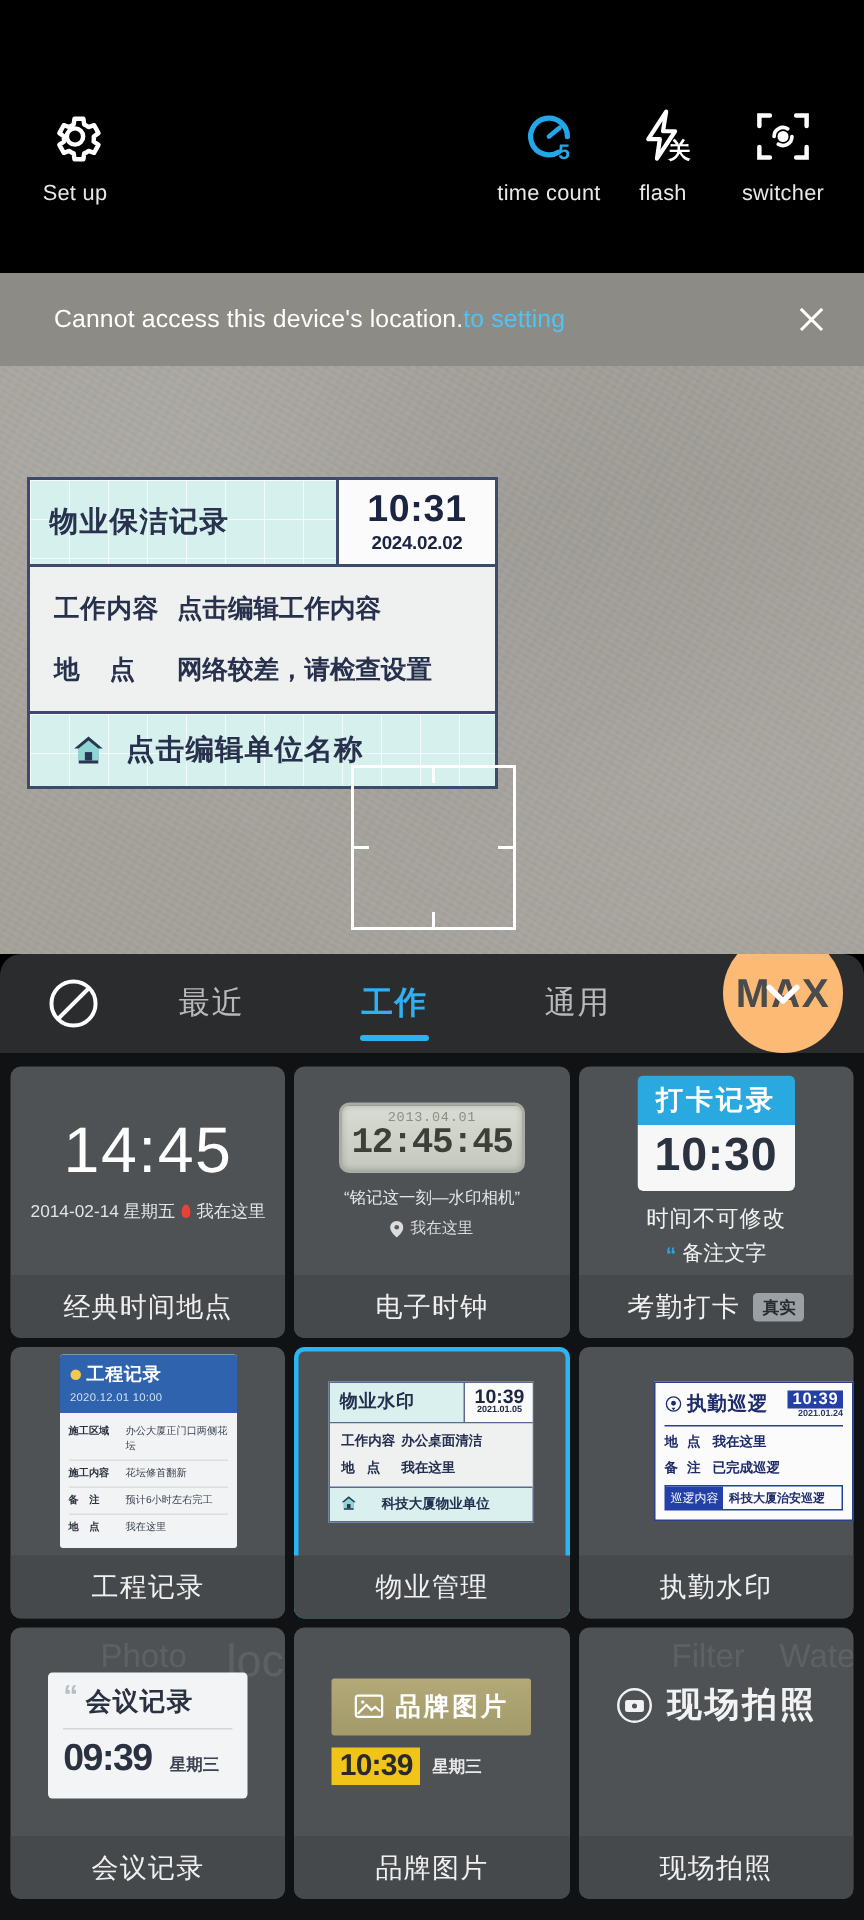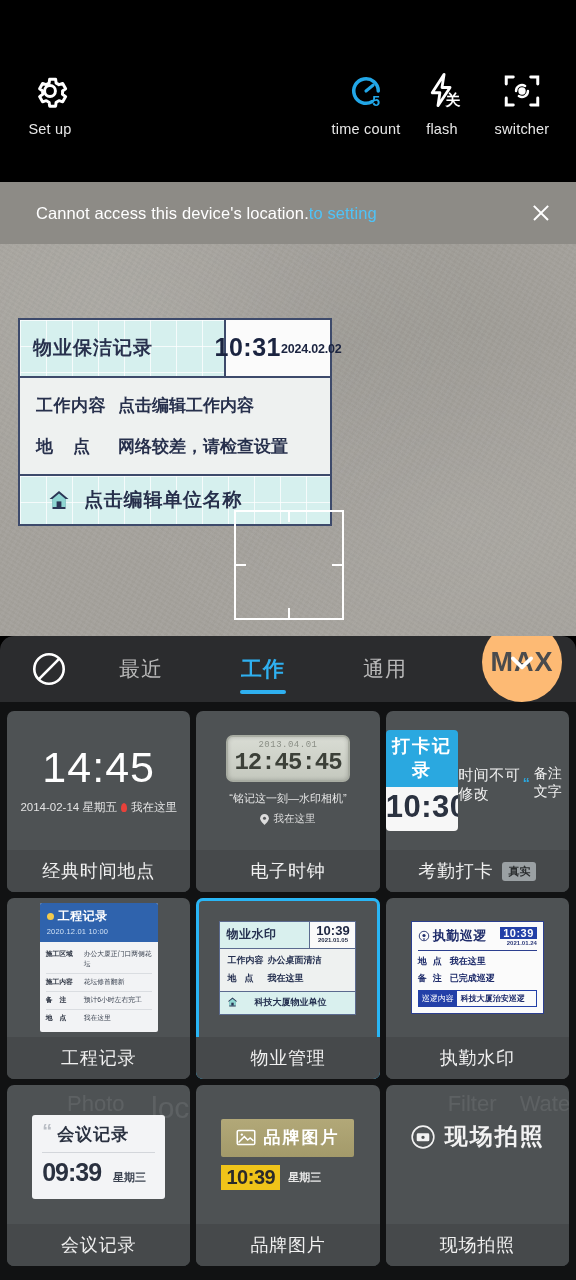--- a/index.html
+++ b/index.html
@@ -76,21 +76,21 @@
       linear-gradient(to bottom, rgba(255,255,255,.75) 1px, transparent 1px);
     background-size:26px 26px;
   }
   .wm-top { display:flex; border-bottom:2.5px solid #3d4a6b; min-height:58px; }
   .wm-title {
     flex:1; display:flex; align-items:center; padding-left:13px;
     font-size:19px; color:#28314d; font-weight:700; letter-spacing:1px;
   }
   .wm-time {
     width:106px; border-left:2.5px solid #3d4a6b; background:#fbfbfb;
-    display:flex; flex-direction:row; align-items:center; justify-content:center;
+    display:flex; flex-direction:column; align-items:center; justify-content:center;
     padding:4px 0 5px;
   }
   .wm-clock { font-size:25px; font-weight:800; color:#1b2440; letter-spacing:.5px; line-height:1; }
   .wm-date  { font-size:12.5px; font-weight:700; color:#1b2440; margin-top:3px; letter-spacing:-.2px; }
   .wm-body {
     background:#eef1f0; border-bottom:2.5px solid #3d4a6b; padding:16px 0 16px 16px;
   }
   .wm-row { display:flex; align-items:baseline; font-size:17px; color:#27304c; }
   .wm-row + .wm-row { margin-top:18px; }
   .wm-key { width:82px; font-weight:600; letter-spacing:.5px; }
@@ -176,21 +176,21 @@
     width:124px; border-radius:7px; background:linear-gradient(#d9dcd4,#c4c8be);
     border:2px solid #a8aca2; padding:3px 0 5px; text-align:center;
     box-shadow:inset 0 0 4px rgba(0,0,0,.2);
   }
   .lcd-date { font-family:"Liberation Mono","DejaVu Sans Mono",monospace; font-size:9px; color:#8b8f86; letter-spacing:.5px; }
   .lcd-time { font-family:"Liberation Mono","DejaVu Sans Mono",monospace; font-size:24px; font-weight:700; color:#3c4038; letter-spacing:-1px; line-height:1.05; }
   .t2-quote { margin-top:9px; font-size:11px; color:#e6e6e6; }
   .t2-loc { margin-top:6px; font-size:10.5px; color:#dcdcdc; display:flex; align-items:center; gap:4px; }
 
   
-  .t3 { display:flex; flex-direction:row; align-items:center; justify-content:center; }
+  .t3 { display:flex; flex-direction:column; align-items:center; justify-content:center; }
   .t3-box { width:105px; border-radius:4px; overflow:hidden; }
   .t3-head { background:#2aa8e0; color:#fff; font-size:18px; font-weight:700; text-align:center; padding:4px 0 5px; letter-spacing:2px; }
   .t3-time { background:#f7f7f7; color:#2b3240; font-size:31px; font-weight:700; text-align:center; padding:2px 0 6px; letter-spacing:.5px; }
   .t3-note { margin-top:9px; font-size:15px; color:#f2f2f2; letter-spacing:.5px; }
   .t3-rem { margin-top:5px; font-size:14px; color:#f2f2f2; display:flex; align-items:center; gap:4px; }
   .qm { color:#2aa8e0; font-size:14px; font-weight:700; }
 
   
   .t4 { display:flex; align-items:center; justify-content:center; }
   .t4-box { width:118px; background:#f2f3f5; border-radius:2px; overflow:hidden; }
@@ -215,21 +215,21 @@
   .t5-tm i { display:block; font-style:normal; font-size:6px; font-weight:700; color:#1d2540; }
   .t5-body { background:#eef1f0; border-bottom:1px solid #5b6a8e; padding:5px 0 6px 7px; }
   .t5-row { display:flex; font-size:9px; color:#253050; font-weight:600; }
   .t5-row + .t5-row { margin-top:5px; }
   .t5-k { width:40px; flex:0 0 40px; }
   .t5-k.sp { letter-spacing:8px; }
   .t5-foot { display:flex; align-items:center; gap:15px; padding:4px 0 5px 6px; }
   .t5-foot span { font-size:9px; color:#253050; font-weight:700; }
 
   
-  .t6 { display:flex; align-items:center; justify-content:center; }
+  .t6 { display:flex; align-items:center; justify-content:flex-end; }
   .t6-box { width:133px; background:#fbfbfb; border:1px solid #2c3f8f; padding:5px 6px 6px; }
   .t6-top { display:flex; align-items:flex-start; }
   .t6-title { flex:1; font-size:13px; color:#1f2c6b; font-weight:700; display:flex; align-items:center; gap:3px; letter-spacing:.5px; }
   .t6-tm { text-align:right; }
   .t6-tm b { display:block; background:#2340a8; color:#fff; font-size:11px; padding:0 3px; letter-spacing:.5px; }
   .t6-tm i { display:block; font-style:normal; font-size:6px; color:#2b3878; font-weight:700; margin-top:1px; }
   .t6-hr { height:1px; background:#2c3f8f; margin:4px 0 4px; }
   .t6-row { display:flex; font-size:9px; color:#1f2c6b; font-weight:600; }
   .t6-row + .t6-row { margin-top:4px; }
   .t6-k { width:32px; flex:0 0 32px; }

